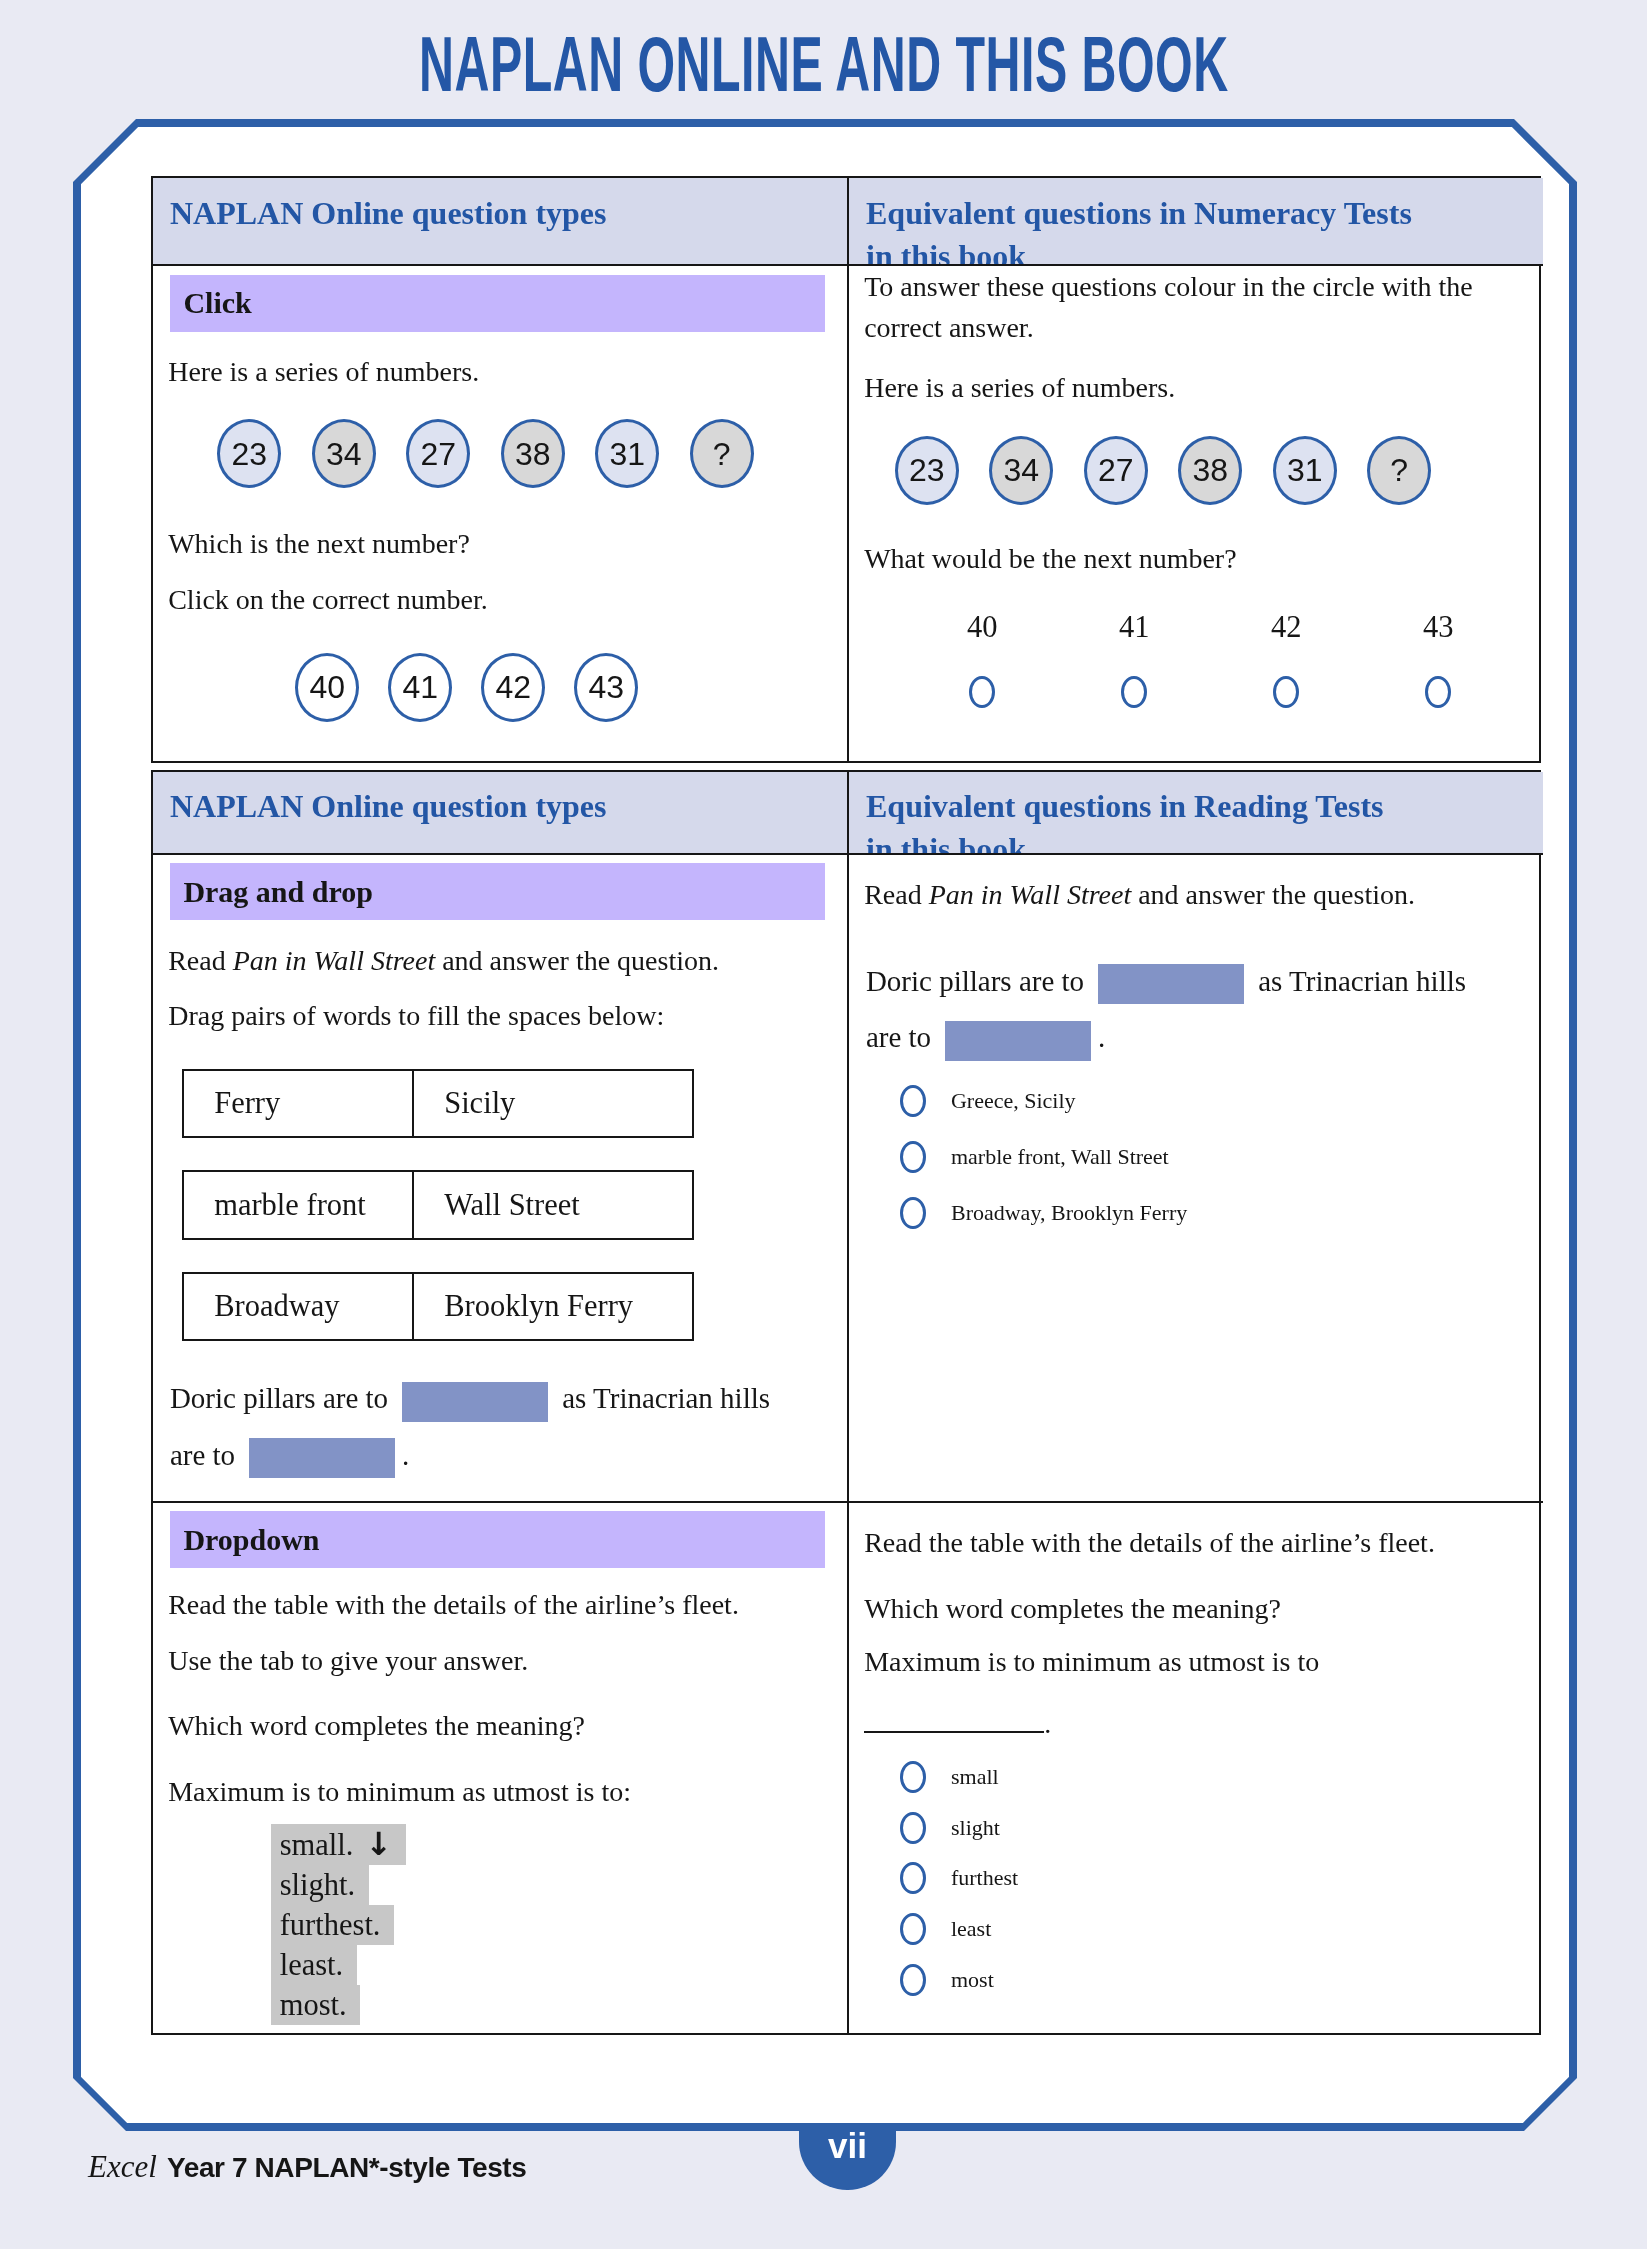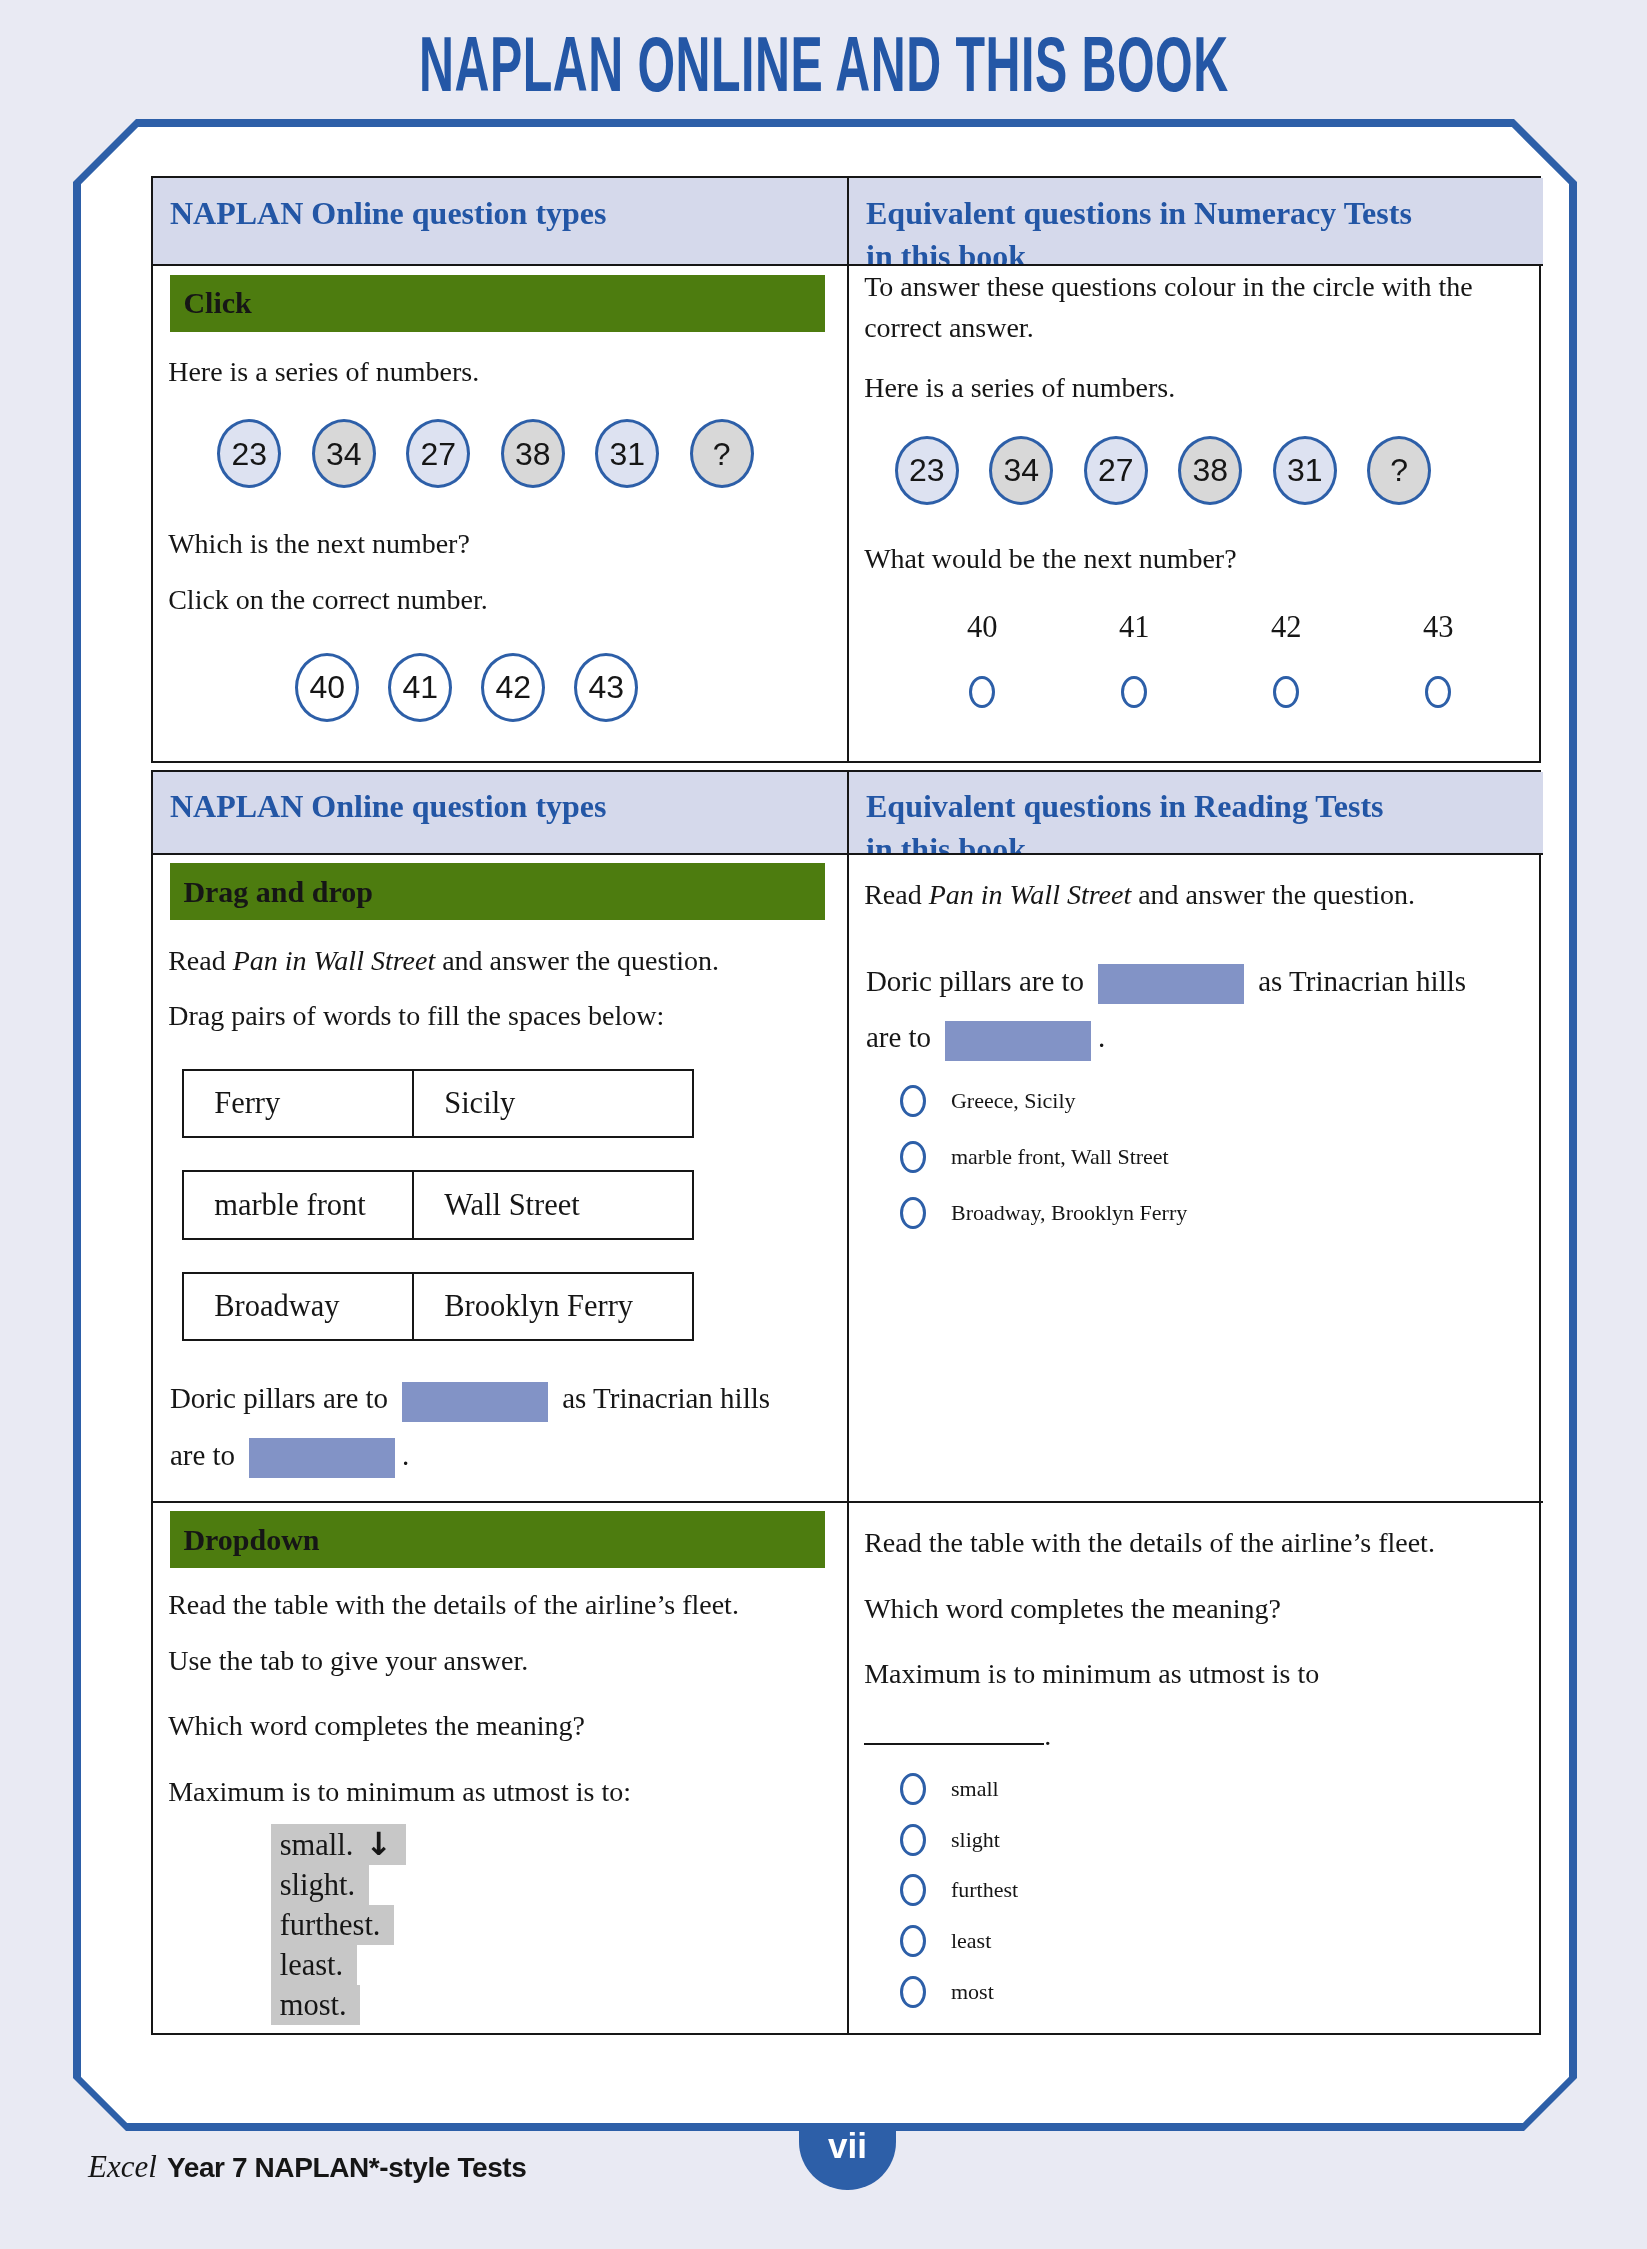--- a/index.html
+++ b/index.html
@@ -42,21 +42,21 @@
   .cell{box-sizing:border-box;overflow:hidden;}
   .cell.leftcol{border-right:2.5px solid #161616;}
   .hcell{
     background:#d5d9eb;border-bottom:2.5px solid #161616;
     padding:13.5px 17px 0 17px;
     color:#2356a5;font-weight:bold;font-size:32px;line-height:1.35;
   }
   .rowend{border-bottom:2.5px solid #161616;}
   .bcell{padding:0 17px 8.5px 15.2px;font-size:28px;line-height:1.45;}
   .label-bar{
-    background:#4d7c0f;font-weight:bold;font-size:30px;
+    background:#c4b5fd;font-weight:bold;font-size:30px;
     margin:8.5px 5.1px 0 1.7px;padding:6.8px 0 6.8px 13.5px;
   }
   .bcell p{margin:20.3px 0 0 0;}
   
   .series-row{display:flex;gap:30.5px;margin:27px 0 0 49px;}
   .num-circle{
     box-sizing:border-box;flex:0 0 auto;
     width:64px;height:69px;border:3.4px solid #2d5fa8;border-radius:50%;
     display:flex;align-items:center;justify-content:center;
     font-family:"Liberation Sans", sans-serif;font-size:32px;color:#161616;
@@ -270,21 +270,21 @@
           <div class="dd-row">slight.</div>
           <div class="dd-row">furthest.</div>
           <div class="dd-row">least.</div>
           <div class="dd-row">most.</div>
         </div>
       </div>
 
       <div class="cell bcell">
         <p class="first-gap">Read the table with the details of the airline’s fleet.</p>
         <p style="margin-top:25.4px;">Which word completes the meaning?</p>
-        <p style="margin-top:24px;">Maximum is to minimum as utmost is to</p>
+        <p style="margin-top:12px;">Maximum is to minimum as utmost is to</p>
         <p style="margin-top:20.3px;"><span class="uline"></span><span>.</span></p>
         <div style="margin-top:3.4px;">
           <div class="option-row" style="margin-top:17px;">
             <span class="radio"></span>
             <span class="olabel">small</span>
           </div>
           <div class="option-row" style="margin-top:18.6px;">
             <span class="radio"></span>
             <span class="olabel">slight</span>
           </div>

